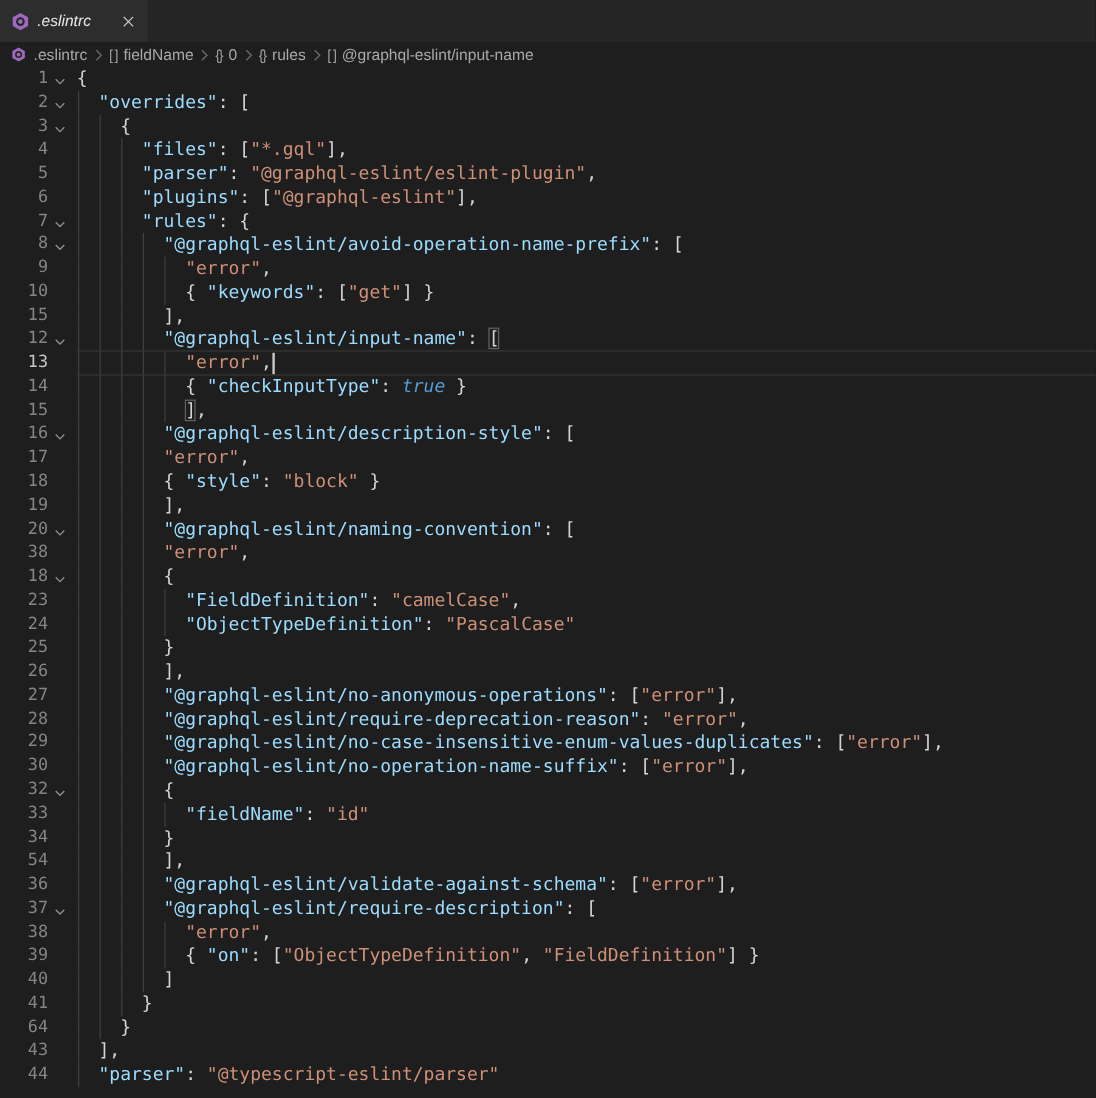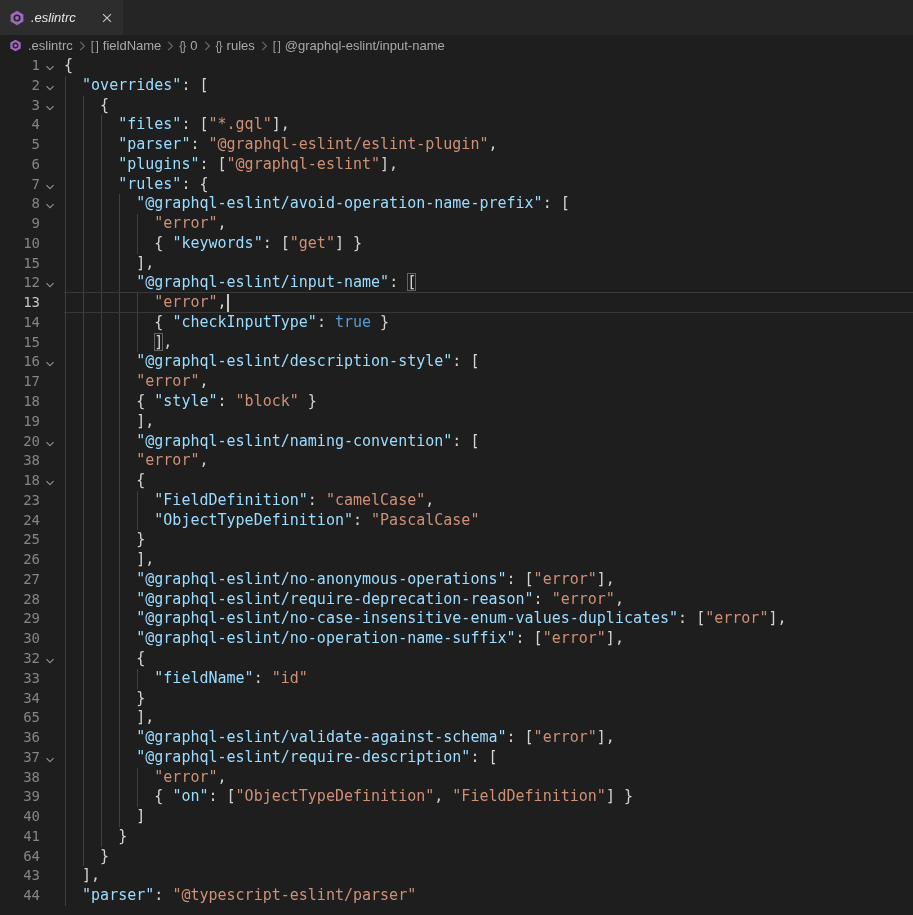--- a/index.html
+++ b/index.html
@@ -40,21 +40,21 @@
   .guide{position:absolute;top:0;bottom:0;width:1px;background:var(--indent-guide,#404040);}
   .ln{
     position:absolute;left:0;top:0;width:40px;text-align:right;
     color:var(--line-number,#858585);font-size:14px;
   }
   .fold{position:absolute;left:44px;top:4px;width:16px;height:12px;cursor:pointer;}
   .code{position:absolute;left:64px;top:0;}
   .t-p{color:var(--punct,#d4d4d4);}
   .t-k{color:var(--key,#9cdcfe);}
   .t-s{color:var(--string,#ce9178);}
-  .t-b{color:var(--keyword,#569cd6);}
+  .t-b{color:var(--keyword,#569cd6);font-style:italic;}
   .t-m{color:var(--punct,#d4d4d4);outline:1px solid var(--bracket-match-border,#646464);outline-offset:-1px;}
   .caret{
     display:inline-block;width:1.6px;height:18px;margin-left:0.5px;
     background:var(--caret,#aeafad);vertical-align:top;position:relative;top:1px;
   }
   .line.active .ln{color:var(--line-number-active,#c6c6c6);}
   .line.active::before,.line.active::after{
     content:"";position:absolute;left:64px;right:0;height:1px;
     background:var(--active-line-border,#383838);
   }
@@ -178,21 +178,21 @@
     <div class="line"><span class="guide" style="left: 64.5px;"></span><span class="guide" style="left: 82.56px;"></span><span class="guide" style="left: 100.62px;"></span><span class="guide" style="left: 118.68px;"></span><span class="ln">26</span><span class="code"><span class="t-p">        ],</span></span></div>
     <div class="line"><span class="guide" style="left: 64.5px;"></span><span class="guide" style="left: 82.56px;"></span><span class="guide" style="left: 100.62px;"></span><span class="guide" style="left: 118.68px;"></span><span class="ln">27</span><span class="code"><span class="t-p">        </span><span class="t-k">"@graphql-eslint/no-anonymous-operations"</span><span class="t-p">: [</span><span class="t-s">"error"</span><span class="t-p">],</span></span></div>
     <div class="line"><span class="guide" style="left: 64.5px;"></span><span class="guide" style="left: 82.56px;"></span><span class="guide" style="left: 100.62px;"></span><span class="guide" style="left: 118.68px;"></span><span class="ln">28</span><span class="code"><span class="t-p">        </span><span class="t-k">"@graphql-eslint/require-deprecation-reason"</span><span class="t-p">: </span><span class="t-s">"error"</span><span class="t-p">,</span></span></div>
     <div class="line"><span class="guide" style="left: 64.5px;"></span><span class="guide" style="left: 82.56px;"></span><span class="guide" style="left: 100.62px;"></span><span class="guide" style="left: 118.68px;"></span><span class="ln">29</span><span class="code"><span class="t-p">        </span><span class="t-k">"@graphql-eslint/no-case-insensitive-enum-values-duplicates"</span><span class="t-p">: [</span><span class="t-s">"error"</span><span class="t-p">],</span></span></div>
     <div class="line"><span class="guide" style="left: 64.5px;"></span><span class="guide" style="left: 82.56px;"></span><span class="guide" style="left: 100.62px;"></span><span class="guide" style="left: 118.68px;"></span><span class="ln">30</span><span class="code"><span class="t-p">        </span><span class="t-k">"@graphql-eslint/no-operation-name-suffix"</span><span class="t-p">: [</span><span class="t-s">"error"</span><span class="t-p">],</span></span></div>
     <div class="line"><span class="guide" style="left: 64.5px;"></span><span class="guide" style="left: 82.56px;"></span><span class="guide" style="left: 100.62px;"></span><span class="guide" style="left: 118.68px;"></span><span class="ln">32</span><span class="fold"><svg width="12" height="12" viewBox="0 0 16 16">
      <path d="M3.2 5.5 L8 10.3 L12.8 5.5" fill="none" stroke="#8f8f8f" stroke-width="1.5"></path>
    </svg></span><span class="code"><span class="t-p">        {</span></span></div>
     <div class="line"><span class="guide" style="left: 64.5px;"></span><span class="guide" style="left: 82.56px;"></span><span class="guide" style="left: 100.62px;"></span><span class="guide" style="left: 118.68px;"></span><span class="guide" style="left: 136.74px;"></span><span class="ln">33</span><span class="code"><span class="t-p">          </span><span class="t-k">"fieldName"</span><span class="t-p">: </span><span class="t-s">"id"</span></span></div>
     <div class="line"><span class="guide" style="left: 64.5px;"></span><span class="guide" style="left: 82.56px;"></span><span class="guide" style="left: 100.62px;"></span><span class="guide" style="left: 118.68px;"></span><span class="ln">34</span><span class="code"><span class="t-p">        }</span></span></div>
-    <div class="line"><span class="guide" style="left: 64.5px;"></span><span class="guide" style="left: 82.56px;"></span><span class="guide" style="left: 100.62px;"></span><span class="guide" style="left: 118.68px;"></span><span class="ln">65</span><span class="code"><span class="t-p">        ],</span></span></div>
+    <div class="line"><span class="guide" style="left: 64.5px;"></span><span class="guide" style="left: 82.56px;"></span><span class="guide" style="left: 100.62px;"></span><span class="guide" style="left: 118.68px;"></span><span class="ln">54</span><span class="code"><span class="t-p">        ],</span></span></div>
     <div class="line"><span class="guide" style="left: 64.5px;"></span><span class="guide" style="left: 82.56px;"></span><span class="guide" style="left: 100.62px;"></span><span class="guide" style="left: 118.68px;"></span><span class="ln">36</span><span class="code"><span class="t-p">        </span><span class="t-k">"@graphql-eslint/validate-against-schema"</span><span class="t-p">: [</span><span class="t-s">"error"</span><span class="t-p">],</span></span></div>
     <div class="line"><span class="guide" style="left: 64.5px;"></span><span class="guide" style="left: 82.56px;"></span><span class="guide" style="left: 100.62px;"></span><span class="guide" style="left: 118.68px;"></span><span class="ln">37</span><span class="fold"><svg width="12" height="12" viewBox="0 0 16 16">
      <path d="M3.2 5.5 L8 10.3 L12.8 5.5" fill="none" stroke="#8f8f8f" stroke-width="1.5"></path>
    </svg></span><span class="code"><span class="t-p">        </span><span class="t-k">"@graphql-eslint/require-description"</span><span class="t-p">: [</span></span></div>
     <div class="line"><span class="guide" style="left: 64.5px;"></span><span class="guide" style="left: 82.56px;"></span><span class="guide" style="left: 100.62px;"></span><span class="guide" style="left: 118.68px;"></span><span class="guide" style="left: 136.74px;"></span><span class="ln">38</span><span class="code"><span class="t-p">          </span><span class="t-s">"error"</span><span class="t-p">,</span></span></div>
     <div class="line"><span class="guide" style="left: 64.5px;"></span><span class="guide" style="left: 82.56px;"></span><span class="guide" style="left: 100.62px;"></span><span class="guide" style="left: 118.68px;"></span><span class="guide" style="left: 136.74px;"></span><span class="ln">39</span><span class="code"><span class="t-p">          { </span><span class="t-k">"on"</span><span class="t-p">: [</span><span class="t-s">"ObjectTypeDefinition"</span><span class="t-p">, </span><span class="t-s">"FieldDefinition"</span><span class="t-p">] }</span></span></div>
     <div class="line"><span class="guide" style="left: 64.5px;"></span><span class="guide" style="left: 82.56px;"></span><span class="guide" style="left: 100.62px;"></span><span class="guide" style="left: 118.68px;"></span><span class="ln">40</span><span class="code"><span class="t-p">        ]</span></span></div>
     <div class="line"><span class="guide" style="left: 64.5px;"></span><span class="guide" style="left: 82.56px;"></span><span class="guide" style="left: 100.62px;"></span><span class="ln">41</span><span class="code"><span class="t-p">      }</span></span></div>
     <div class="line"><span class="guide" style="left: 64.5px;"></span><span class="guide" style="left: 82.56px;"></span><span class="ln">64</span><span class="code"><span class="t-p">    }</span></span></div>
     <div class="line"><span class="guide" style="left: 64.5px;"></span><span class="ln">43</span><span class="code"><span class="t-p">  ],</span></span></div>

